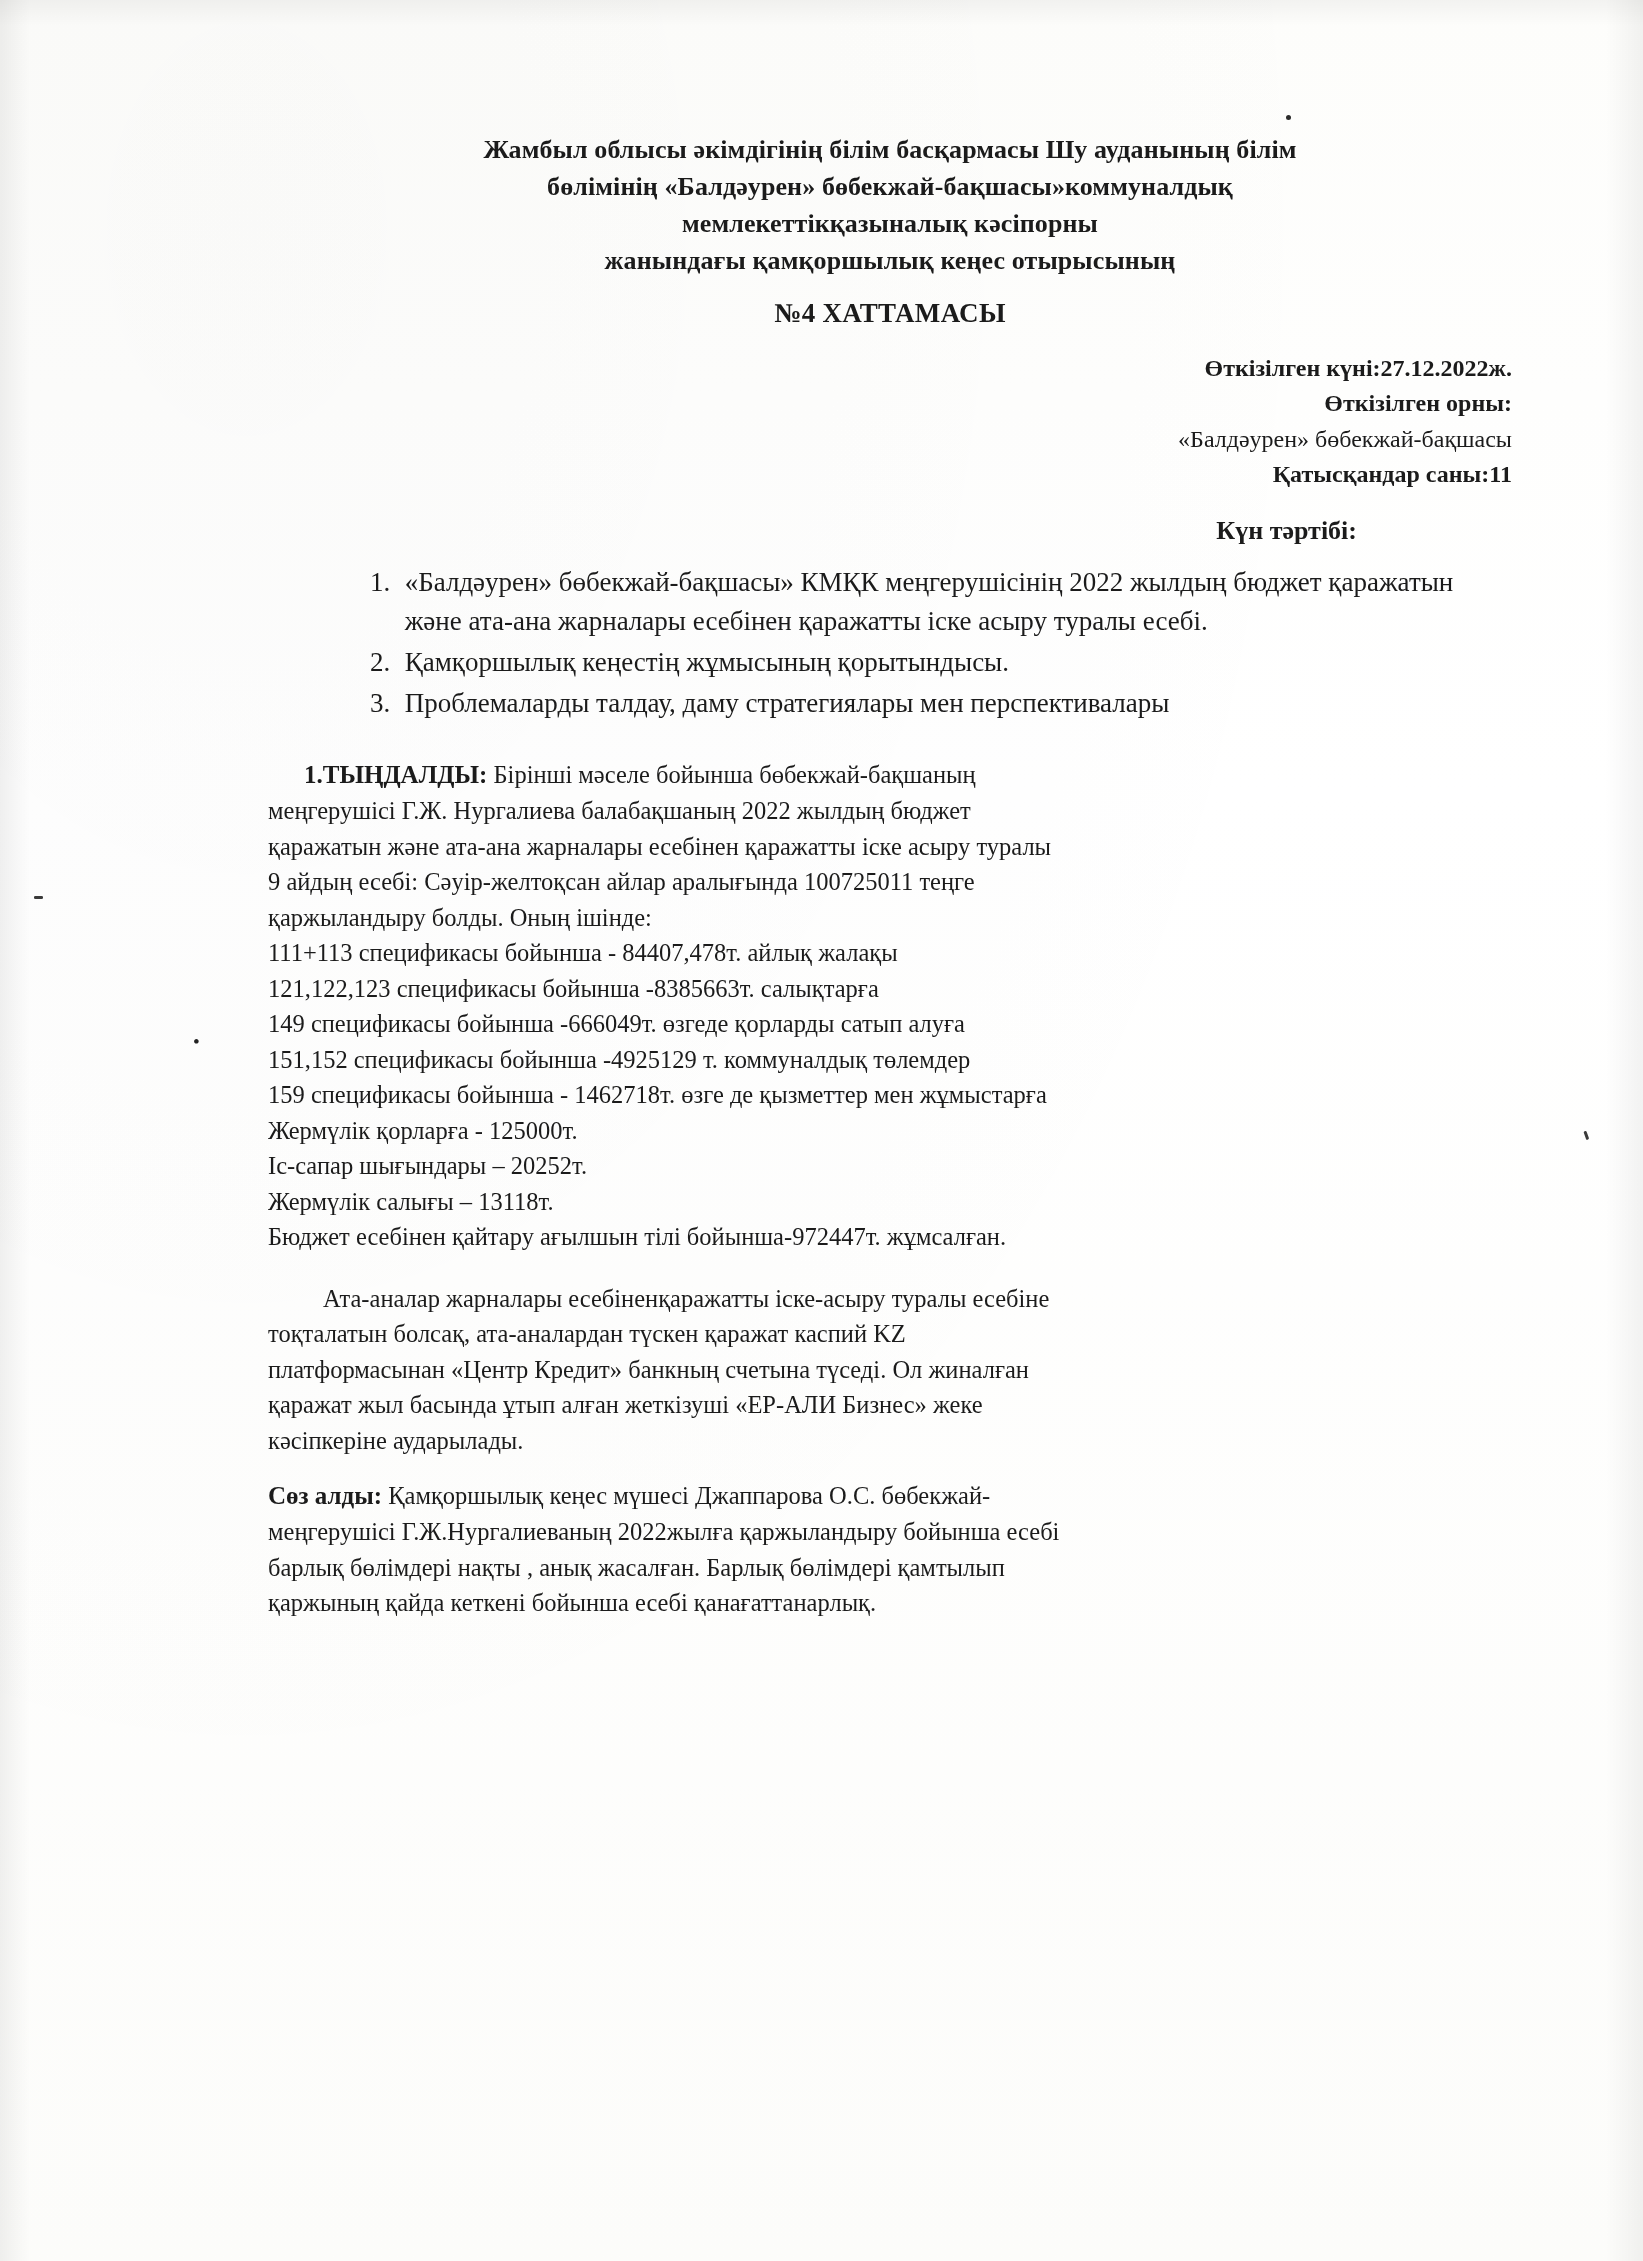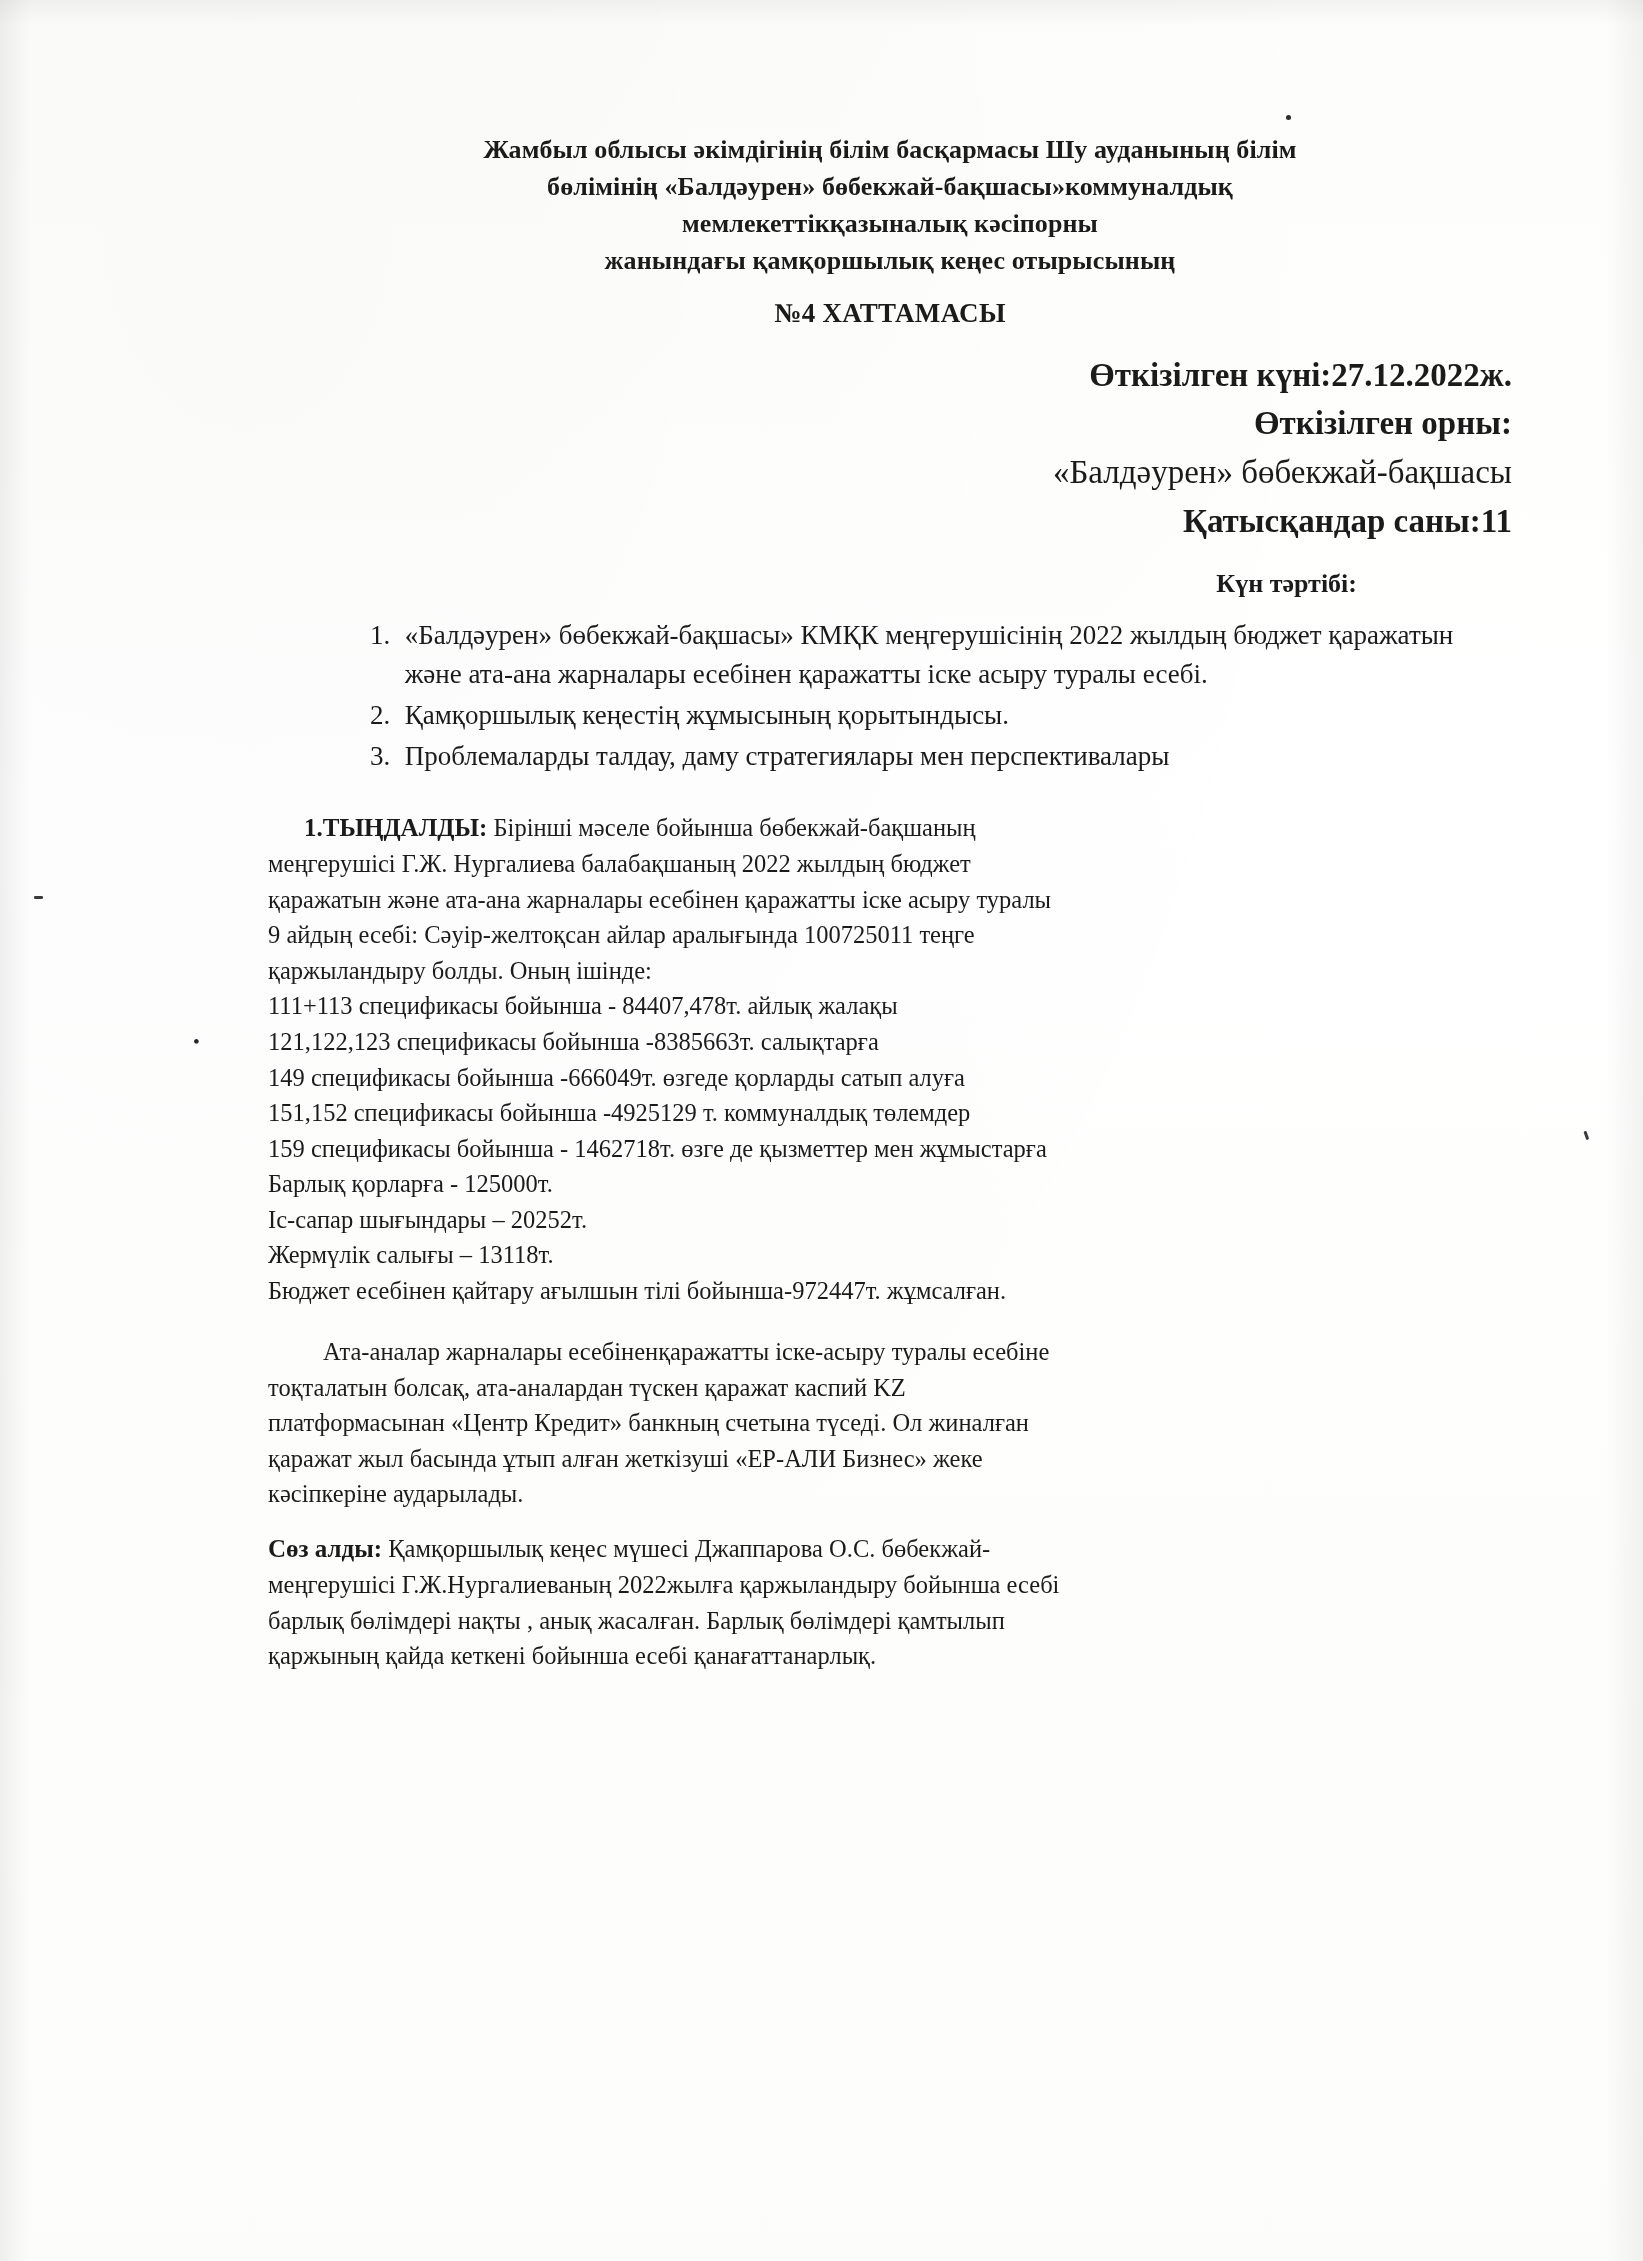--- a/index.html
+++ b/index.html
@@ -72,21 +72,21 @@
     text-align: center;
     font-weight: bold;
     font-size: 27px;
     margin-top: 18px;
     letter-spacing: 0.3px;
   }
 
   .meta {
     margin-top: 22px;
     text-align: right;
-    font-size: 33px;
+    font-size: 24px;
     line-height: 1.48;
   }
   .meta .b { font-weight: bold; }
   .meta .reg { font-weight: normal; }
 
   .agenda-title {
     text-align: right;
     font-weight: bold;
     font-size: 26px;
     margin-top: 23px;
@@ -209,21 +209,21 @@
         <span class="ln">9 айдың есебі: Сәуір-желтоқсан айлар аралығында 100725011 теңге</span>
         <span class="ln">қаржыландыру болды. Оның ішінде:</span>
       </div>
 
       <div class="lines">
         <span class="ln">111+113 спецификасы  бойынша - 84407,478т. айлық жалақы</span>
         <span class="ln">121,122,123 спецификасы бойынша -8385663т. салықтарға</span>
         <span class="ln">149 спецификасы бойынша -666049т. өзгеде қорларды сатып алуға</span>
         <span class="ln">151,152  спецификасы бойынша  -4925129 т. коммуналдық төлемдер</span>
         <span class="ln">159   спецификасы бойынша  -  1462718т. өзге де қызметтер мен жұмыстарға</span>
-        <span class="ln">Барлық қорларға  - 125000т.</span>
+        <span class="ln">Жермүлік қорларға  - 125000т.</span>
         <span class="ln">Іс-сапар шығындары – 20252т.</span>
         <span class="ln">Жермүлік салығы – 13118т.</span>
         <span class="ln">Бюджет есебінен қайтару ағылшын тілі бойынша-972447т. жұмсалған.</span>
       </div>
 
       <div class="spacer-md"></div>
 
       <div class="lines">
         <span class="ln" style="text-indent:55px;">Ата-аналар  жарналары есебіненқаражатты іске-асыру туралы есебіне</span>
         <span class="ln">тоқталатын болсақ, ата-аналардан түскен қаражат каспий KZ</span>

